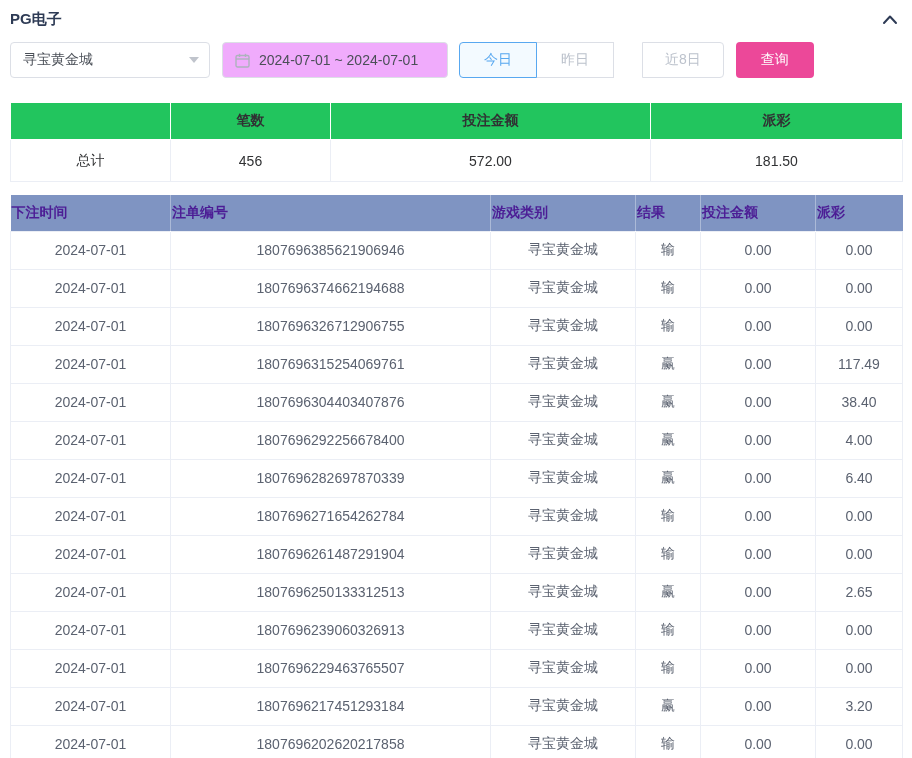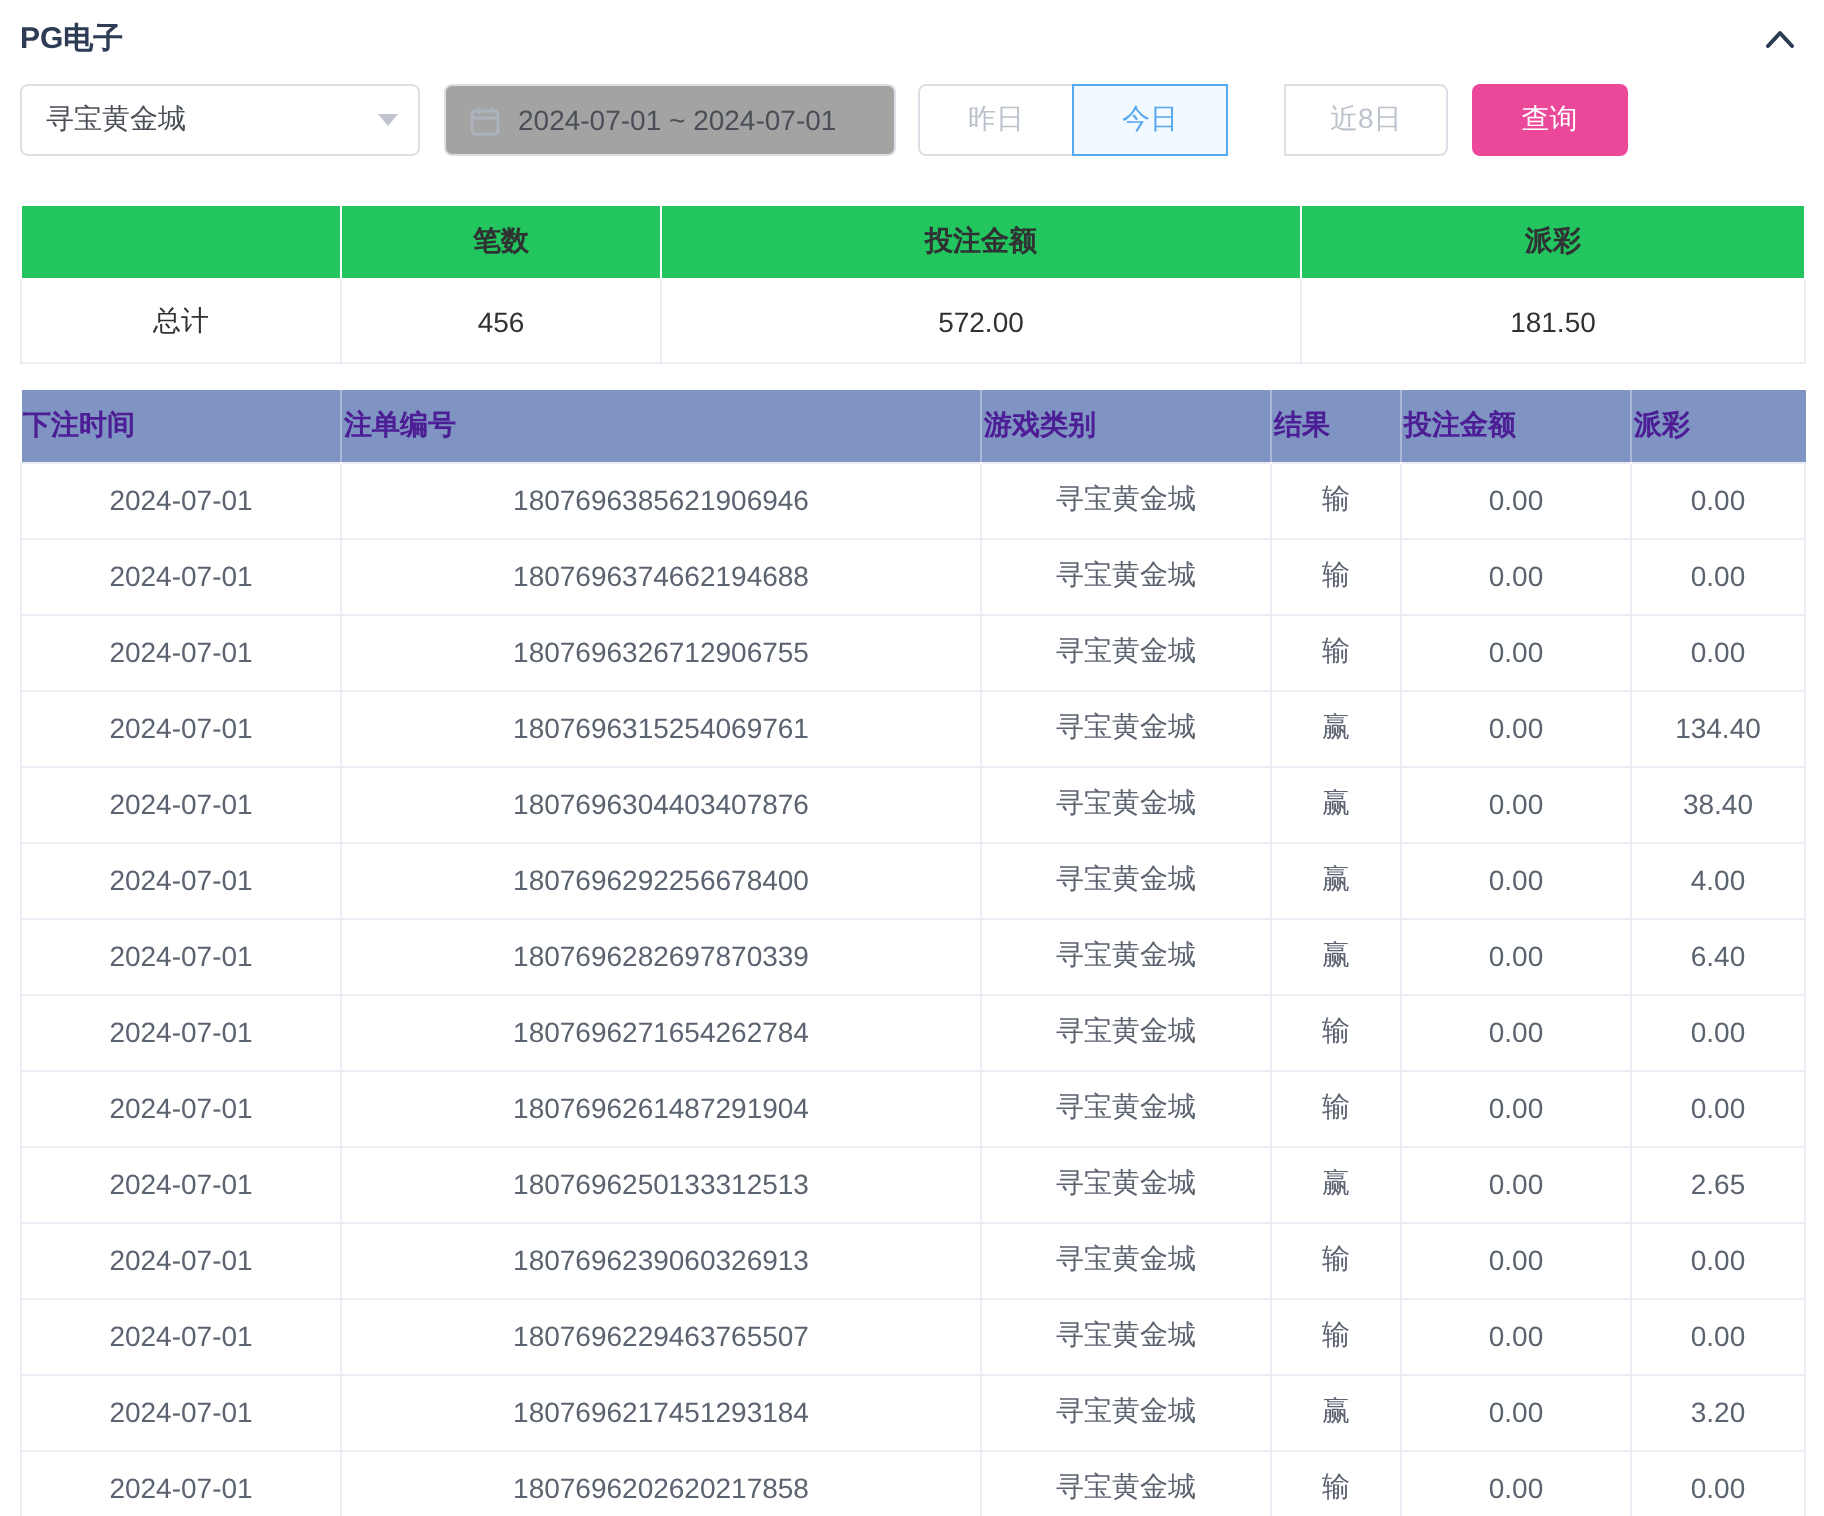--- a/index.html
+++ b/index.html
@@ -27,21 +27,21 @@
     display: flex; align-items: center; justify-content: space-between;
     padding: 0 10px 0 12px; font-size: 14px; color: #4a4f57; cursor: pointer; background:#fff;
   }
   .caret {
     width: 0; height: 0;
     border-left: 5px solid transparent; border-right: 5px solid transparent;
     border-top: 6px solid #c0c4cc;
   }
   .date-box {
     margin-left: 12px; width: 226px; height: 36px;
-    border: 1px solid #dcdfe6; border-radius: 4px; background:#a3a3a3;
+    border: 1px solid #dcdfe6; border-radius: 4px; background:#f0abfc;
     display: flex; align-items: center; gap: 9px; padding: 0 12px;
     font-size: 14px; color: #4a4f57; cursor: pointer;
   }
   .range-group { display: flex; margin-left: 11px; }
   .range-btn {
     height: 36px; min-width: 78px; padding: 0 22px; margin-left: -1px;
     display: flex; align-items: center; justify-content: center;
     background: #fff; border: 1px solid #dcdfe6; color: #bcc2cc;
     font-size: 14px; cursor: pointer; position: relative;
   }
@@ -102,22 +102,22 @@
       <svg width="15" height="15" viewBox="0 0 15 15">
         <rect x="1" y="2.5" width="13" height="11.5" rx="1.5" fill="none" stroke="#adb3bd" stroke-width="1.4"></rect>
         <line x1="1" y1="6" x2="14" y2="6" stroke="#adb3bd" stroke-width="1.4"></line>
         <line x1="4.5" y1="0.8" x2="4.5" y2="4" stroke="#adb3bd" stroke-width="1.4"></line>
         <line x1="10.5" y1="0.8" x2="10.5" y2="4" stroke="#adb3bd" stroke-width="1.4"></line>
       </svg>
       <span>2024-07-01 ~ 2024-07-01</span>
     </div>
 
     <div class="range-group" id="range-group">
+        <div class="range-btn active">今日</div>
         <div class="range-btn">昨日</div>
-        <div class="range-btn active">今日</div>
         <div class="range-btn">近8日</div>
       </div>
 
     <button class="search-btn">查询</button>
   </div>
 
   <table class="summary-table">
     <colgroup>
         <col style="width:160px">
         <col style="width:160px">
@@ -185,21 +185,21 @@
           <td>输</td>
           <td>0.00</td>
           <td>0.00</td>
         </tr>
         <tr>
           <td>2024-07-01</td>
           <td>1807696315254069761</td>
           <td>寻宝黄金城</td>
           <td>赢</td>
           <td>0.00</td>
-          <td>134.40</td>
+          <td>117.49</td>
         </tr>
         <tr>
           <td>2024-07-01</td>
           <td>1807696304403407876</td>
           <td>寻宝黄金城</td>
           <td>赢</td>
           <td>0.00</td>
           <td>38.40</td>
         </tr>
         <tr>

